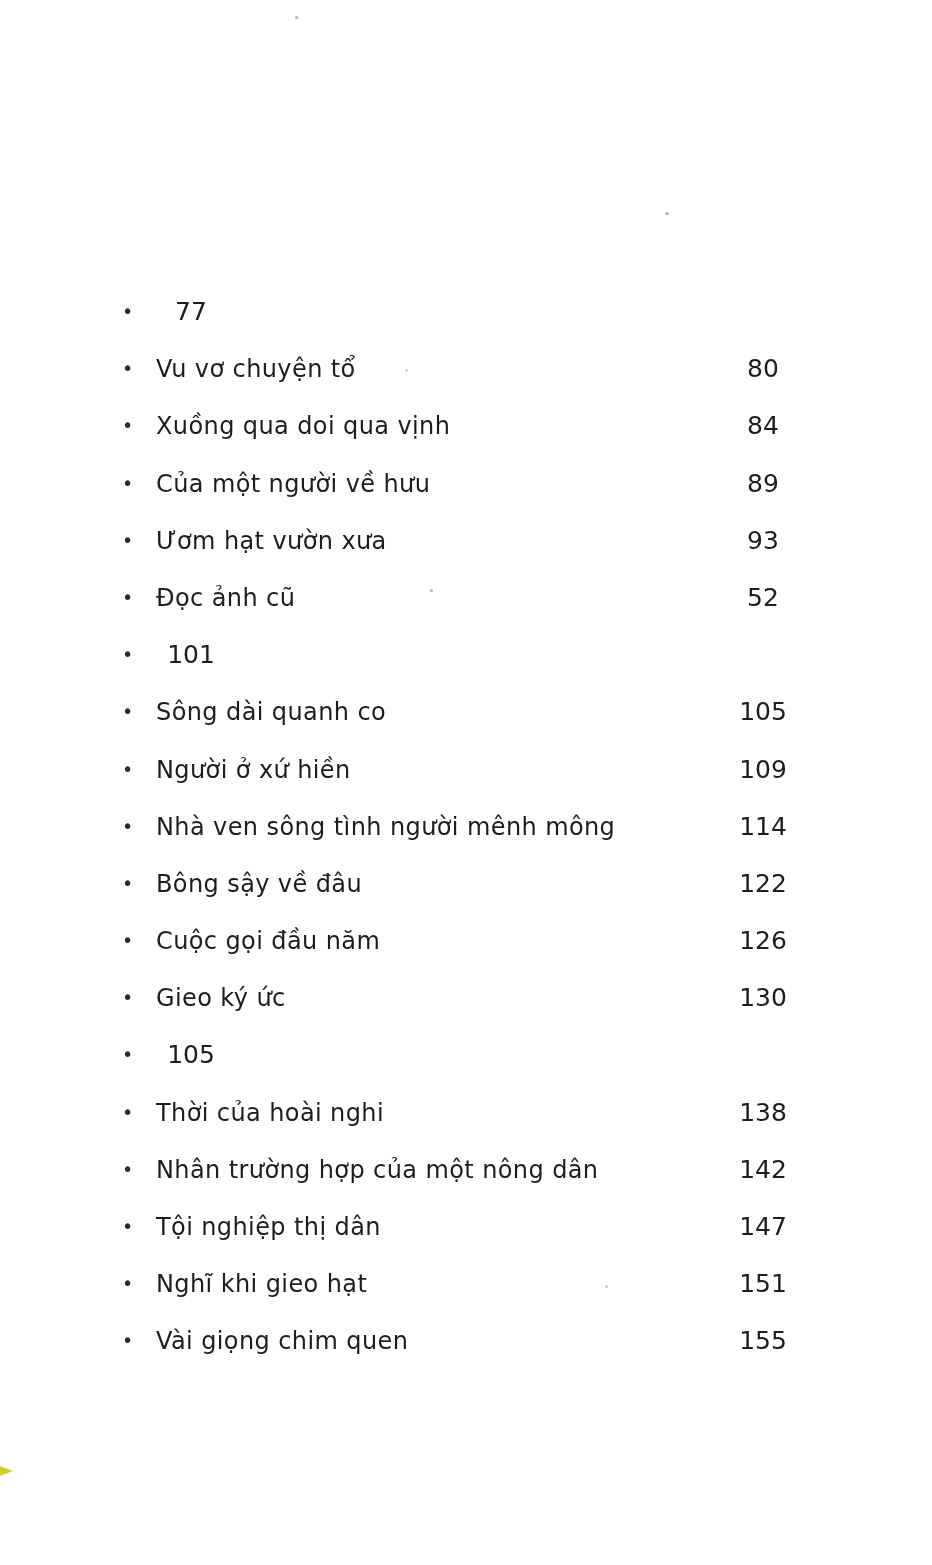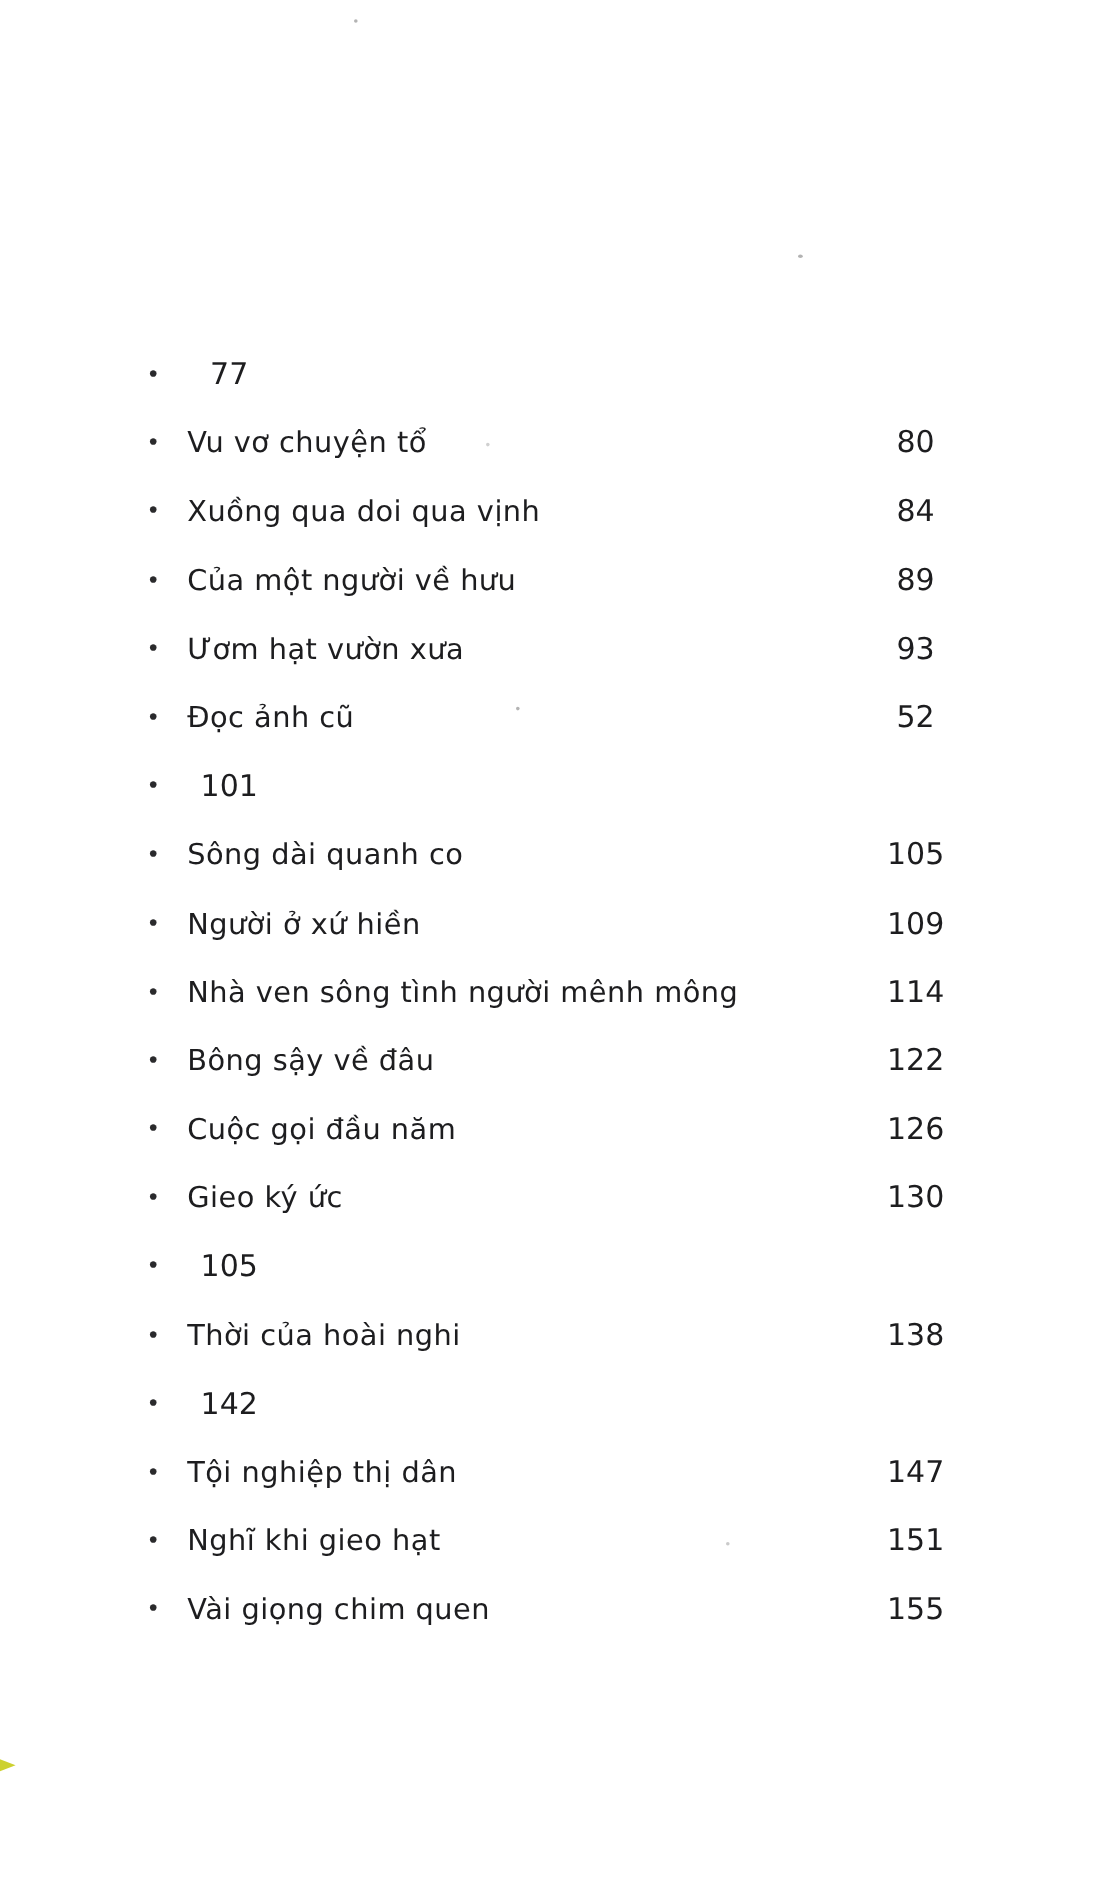--- a/index.html
+++ b/index.html
@@ -171,20 +171,21 @@
     </div>
 
     <div class="row">
       <span class="bullet">•</span>
       <span class="title">Thời của hoài nghi</span>
       <span class="pagenum">138</span>
     </div>
 
     <div class="row">
       <span class="bullet">•</span>
+      <span class="title">Nhân trường hợp của một nông dân</span>
       <span class="pagenum">142</span>
     </div>
 
     <div class="row">
       <span class="bullet">•</span>
       <span class="title">Tội nghiệp thị dân</span>
       <span class="pagenum">147</span>
     </div>
 
     <div class="row">

